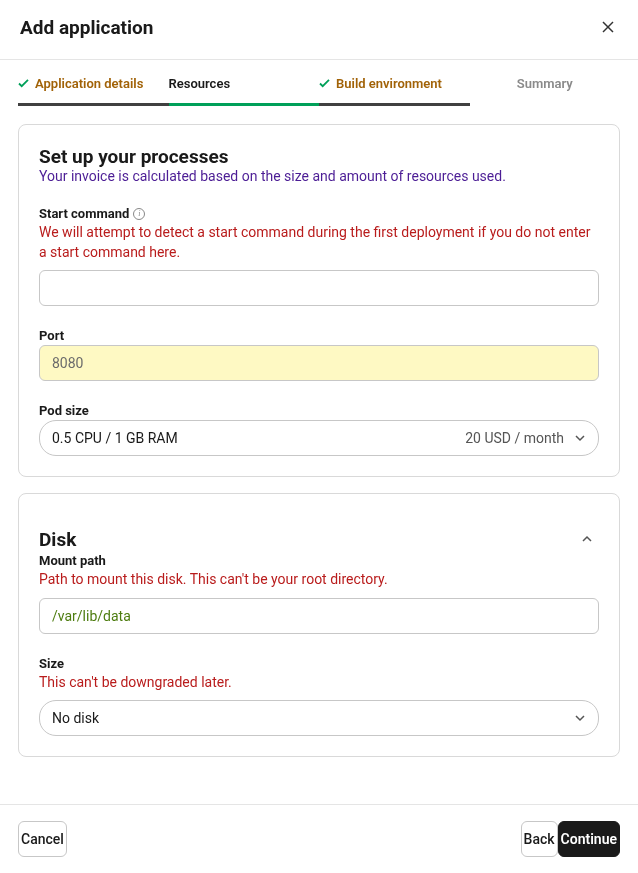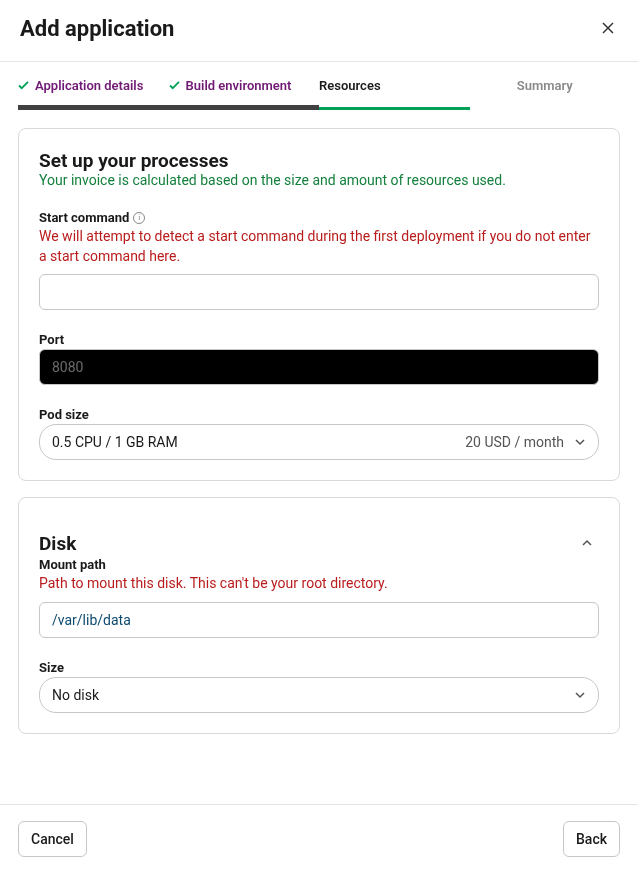--- a/index.html
+++ b/index.html
@@ -15,21 +15,21 @@
       overflow: hidden;
       color: #1a1a1a;
     }
     .modal-header {
       display: flex;
       justify-content: space-between;
       align-items: center;
       padding: 16px 20px 20px 20px;
     }
     .modal-title {
-      font-size: 22px;
+      font-size: 19px;
       font-weight: 700;
       color: #1a1a1a;
     }
     .close-btn {
       cursor: pointer;
       color: #333;
       font-size: 14px;
       line-height: 1;
       padding: 4px;
     }
@@ -48,22 +48,22 @@
       color: #8a8a8a;
       position: relative;
       cursor: pointer;
       text-align: left;
     }
     .step.active {
       color: #1a1a1a;
       border-bottom: 3px solid #00a059;
     }
     .step.completed {
-      color: #701a75;
-      border-bottom: 5px solid #404040;
+      color: #a16207;
+      border-bottom: 3px solid #404040;
     }
     .step .check {
       color: #00a059;
       margin-right: 6px;
       display: inline-block;
     }
     .step:last-child {
       text-align: center;
     }
     .content {
@@ -78,21 +78,21 @@
       margin-bottom: 16px;
     }
     .card h2 {
       font-size: 19px;
       font-weight: 700;
       margin-bottom: 0;
       color: #1a1a1a;
     }
     .card .subtitle {
       font-size: 14px;
-      color: #15803d;
+      color: #4c1d95;
       margin-bottom: 22px;
     }
     .field {
       margin-bottom: 22px;
     }
     .field:last-child {
       margin-bottom: 0;
     }
     .field-label {
       font-size: 13px;
@@ -108,26 +108,26 @@
       color: #b91c1c;
       margin-bottom: 8px;
       line-height: 1.4;
     }
     .input, .select {
       width: 100%;
       padding: 9px 12px;
       border: 1px solid #c7c7c7;
       border-radius: 6px;
       font-size: 14px;
-      color: #0c4a6e;
+      color: #4d7c0f;
       background: #fff;
       font-family: inherit;
     }
     .input:disabled, .input.readonly {
-      background: #000000;
+      background: #fef9c3;
       color: #6b6b6b;
       border-color: #c7c7c7;
     }
     .select-row {
       display: flex;
       justify-content: space-between;
       align-items: center;
       width: 100%;
       padding: 9px 12px;
       border: 1px solid #c7c7c7;
@@ -173,21 +173,21 @@
       background: #fff;
       padding: 16px 18px;
       display: flex;
       justify-content: space-between;
       align-items: center;
     }
     .footer-right {
       display: flex;
     }
     .btn {
-      padding: 9px 12px;
+      padding: 9px 2px;
       border-radius: 6px;
       font-size: 14px;
       font-weight: 500;
       cursor: pointer;
       border: 1px solid #c7c7c7;
       background: #fff;
       color: #1a1a1a;
       font-family: inherit;
     }
     .btn-primary {
@@ -229,29 +229,29 @@
 <div class="divider"></div>
 
 <div class="stepper">
   <div class="step completed">
     <span class="check">
       <svg width="11" height="9" viewBox="0 0 12 10" fill="none" stroke="#00a059" stroke-width="2">
           <polyline points="1,5 4,8 11,1"></polyline>
         </svg>
     </span><span>Application details</span>
   </div>
+  <div class="step active">
+    <span>Resources</span>
+  </div>
   <div class="step completed">
     <span class="check">
       <svg width="11" height="9" viewBox="0 0 12 10" fill="none" stroke="#00a059" stroke-width="2">
           <polyline points="1,5 4,8 11,1"></polyline>
         </svg>
     </span><span>Build environment</span>
-  </div>
-  <div class="step active">
-    <span>Resources</span>
   </div>
   <div class="step">
     <span>Summary</span>
   </div>
 </div>
 
 <div class="content">
 
   <div class="card">
     <h2>Set up your processes</h2>
@@ -311,34 +311,36 @@
         <span>Mount path</span>
       </div>
       <div class="field-help">Path to mount this disk. This can't be your root directory.</div>
       <input type="text" class="input" value="/var/lib/data" style="">
     </div>
 
     <div class="field">
       <div class="field-label">
         <span>Size</span>
       </div>
+      <div class="field-help">This can't be downgraded later.</div>
       <div class="select-row">
         <span class="left">No disk</span>
         <span class="right">
           <span class="chevron">
             <svg width="12" height="8" viewBox="0 0 12 8" fill="none" stroke="#555" stroke-width="1.5">
                 <polyline points="2,2 6,6 10,2"></polyline>
               </svg>
           </span>
         </span>
       </div>
     </div>
 
   </div>
 
 </div>
 
 <div class="footer">
   <button class="btn">Cancel</button>
   <div class="footer-right">
     <button class="btn">Back</button>
+    <button class="btn btn-primary">Continue</button>
   </div>
 </div>
 
 </body></html>

